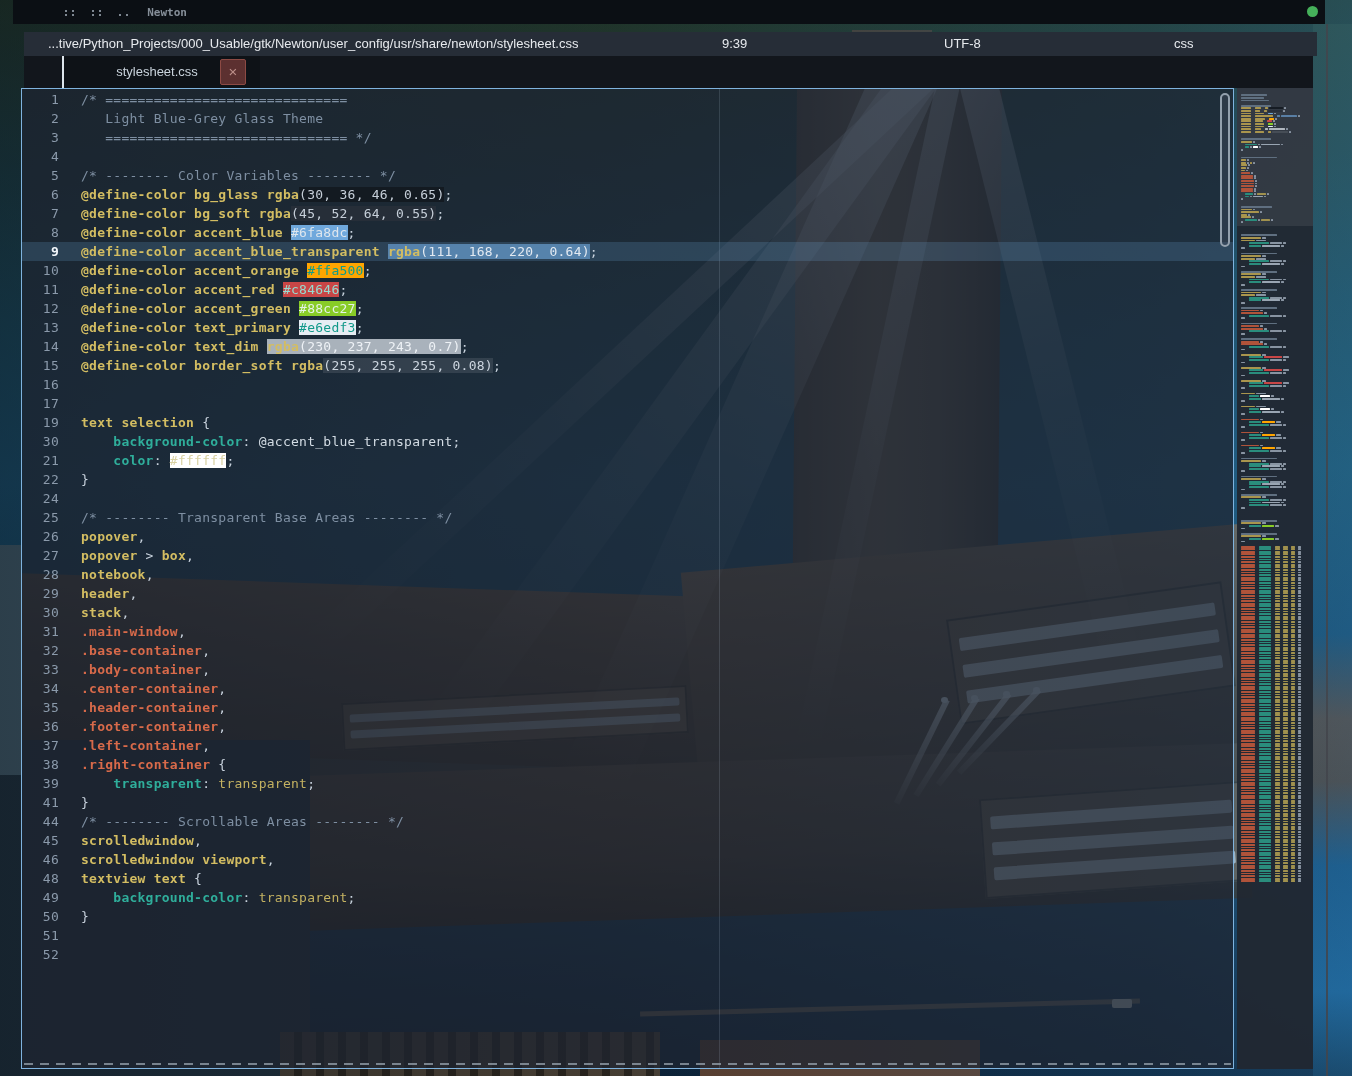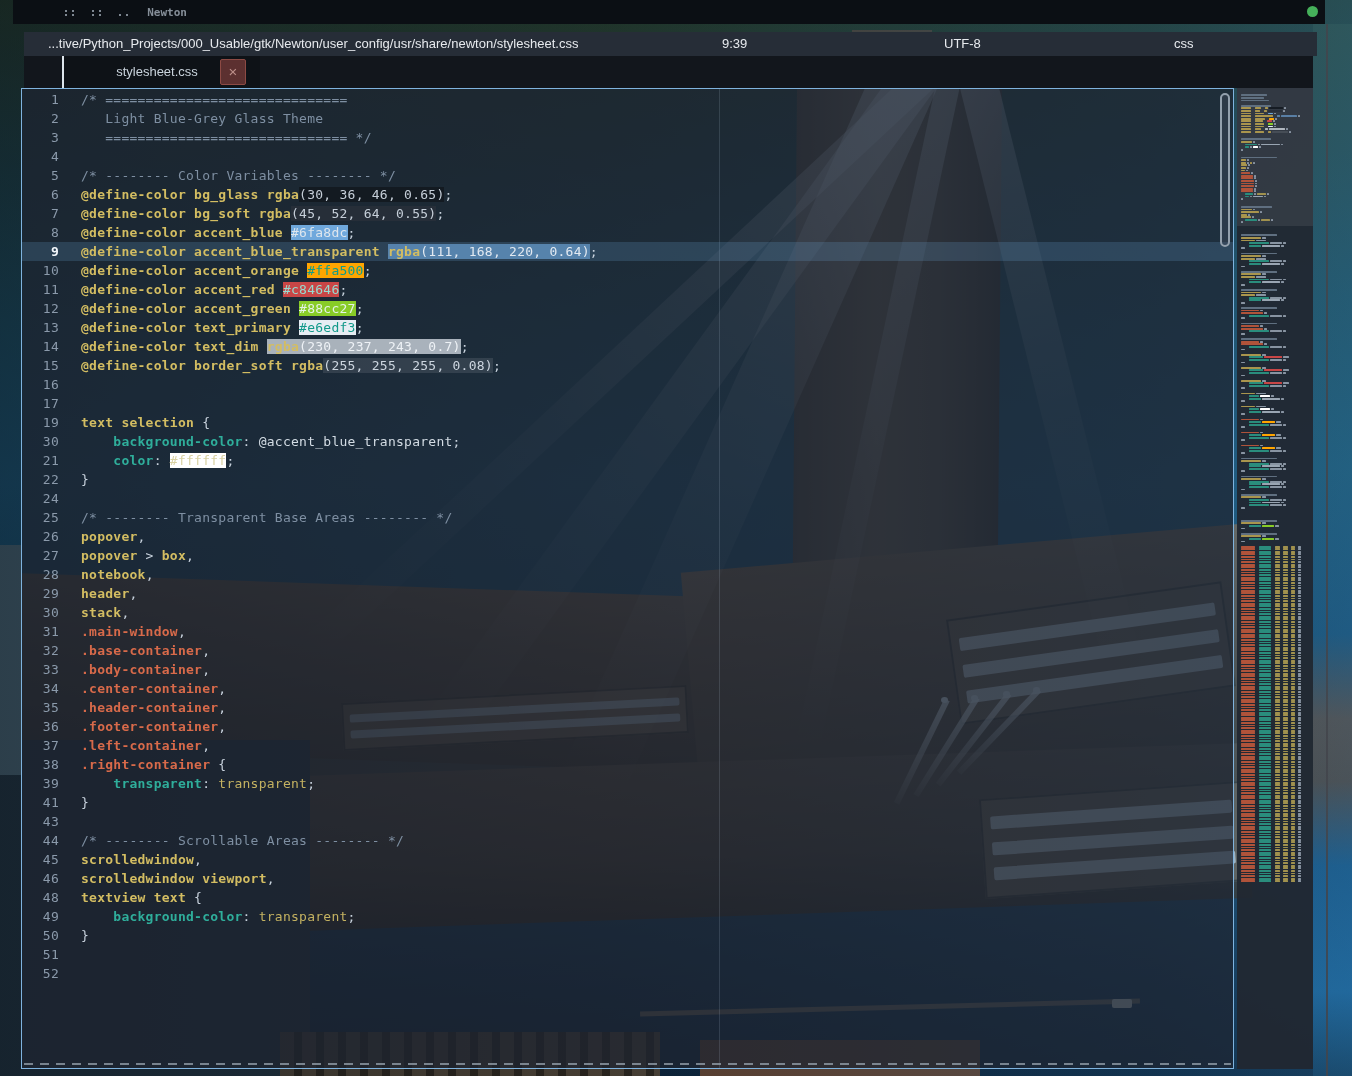--- a/index.html
+++ b/index.html
@@ -210,21 +210,20 @@
       <div class="line"><span class="num">31</span><span class="txt"><span style="color: rgb(216, 106, 74); font-weight: 600;">.main-window</span><span style="color: rgb(200, 210, 221);">,</span></span></div>
       <div class="line"><span class="num">32</span><span class="txt"><span style="color: rgb(216, 106, 74); font-weight: 600;">.base-container</span><span style="color: rgb(200, 210, 221);">,</span></span></div>
       <div class="line"><span class="num">33</span><span class="txt"><span style="color: rgb(216, 106, 74); font-weight: 600;">.body-container</span><span style="color: rgb(200, 210, 221);">,</span></span></div>
       <div class="line"><span class="num">34</span><span class="txt"><span style="color: rgb(216, 106, 74); font-weight: 600;">.center-container</span><span style="color: rgb(200, 210, 221);">,</span></span></div>
       <div class="line"><span class="num">35</span><span class="txt"><span style="color: rgb(216, 106, 74); font-weight: 600;">.header-container</span><span style="color: rgb(200, 210, 221);">,</span></span></div>
       <div class="line"><span class="num">36</span><span class="txt"><span style="color: rgb(216, 106, 74); font-weight: 600;">.footer-container</span><span style="color: rgb(200, 210, 221);">,</span></span></div>
       <div class="line"><span class="num">37</span><span class="txt"><span style="color: rgb(216, 106, 74); font-weight: 600;">.left-container</span><span style="color: rgb(200, 210, 221);">,</span></span></div>
       <div class="line"><span class="num">38</span><span class="txt"><span style="color: rgb(216, 106, 74); font-weight: 600;">.right-container</span><span style="color: rgb(200, 210, 221);"> {</span></span></div>
       <div class="line"><span class="num">39</span><span class="txt"><span style="color: rgb(200, 210, 221);">    </span><span style="color: rgb(47, 174, 155); font-weight: bold;">transparent</span><span style="color: rgb(200, 210, 221);">: </span><span style="color: rgb(196, 178, 97);">transparent</span><span style="color: rgb(200, 210, 221);">;</span></span></div>
       <div class="line"><span class="num">41</span><span class="txt"><span style="color: rgb(200, 210, 221);">}</span></span></div>
-      <div class="line"><span class="num">43</span><span class="txt"></span></div>
       <div class="line"><span class="num">44</span><span class="txt"><span style="color: rgb(126, 143, 162);">/* -------- Scrollable Areas -------- */</span></span></div>
       <div class="line"><span class="num">45</span><span class="txt"><span style="color: rgb(211, 189, 98); font-weight: bold;">scrolledwindow</span><span style="color: rgb(200, 210, 221);">,</span></span></div>
       <div class="line"><span class="num">46</span><span class="txt"><span style="color: rgb(211, 189, 98); font-weight: bold;">scrolledwindow viewport</span><span style="color: rgb(200, 210, 221);">,</span></span></div>
       <div class="line"><span class="num">48</span><span class="txt"><span style="color: rgb(211, 189, 98); font-weight: bold;">textview text</span><span style="color: rgb(200, 210, 221);"> {</span></span></div>
       <div class="line"><span class="num">49</span><span class="txt"><span style="color: rgb(200, 210, 221);">    </span><span style="color: rgb(47, 174, 155); font-weight: bold;">background-color</span><span style="color: rgb(200, 210, 221);">: </span><span style="color: rgb(196, 178, 97);">transparent</span><span style="color: rgb(200, 210, 221);">;</span></span></div>
       <div class="line"><span class="num">50</span><span class="txt"><span style="color: rgb(200, 210, 221);">}</span></span></div>
       <div class="line"><span class="num">51</span><span class="txt"></span></div>
       <div class="line"><span class="num">52</span><span class="txt"></span></div>
     </div>
   <div class="dashline"></div>

